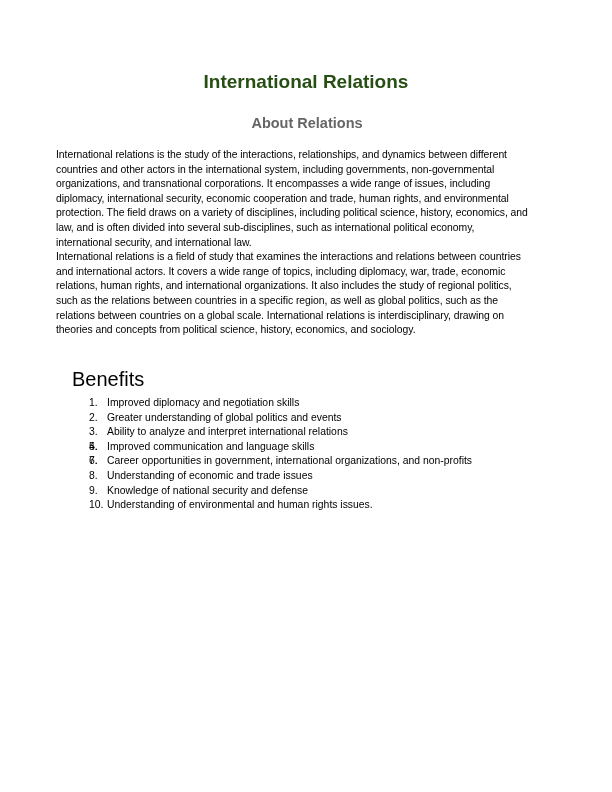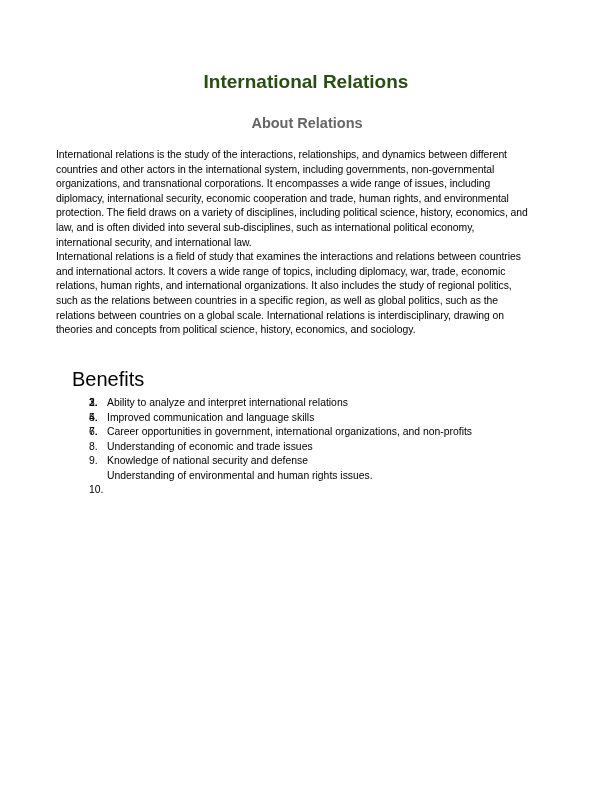--- a/index.html
+++ b/index.html
@@ -74,39 +74,39 @@
     }
     .benefits-list li {
       position: relative;
       padding-left: 35px;
       white-space: nowrap;
     }
     .benefits-list .num {
       position: absolute;
       left: 17px;
     }
-    .benefits-list li.wide .num { left: 17px; margin-top: 14px; }
+    .benefits-list li.wide .num { left: 17px; }
   </style>
 </head>
 <body>
 
 <div class="page">
   <h1 class="title">International Relations</h1>
   <h2 class="subtitle">About Relations</h2>
 
   <div class="body-text">
     <span class="para">International relations is the study of the interactions, relationships, and dynamics between different countries and other actors in the international system, including governments, non-governmental organizations, and transnational corporations. It encompasses a wide range of issues, including diplomacy, international security, economic cooperation and trade, human rights, and environmental protection. The field draws on a variety of disciplines, including political science, history, economics, and law, and is often divided into several sub-disciplines, such as international political economy, international security, and international law.</span>
     <span class="para">International relations is a field of study that examines the interactions and relations between countries and international actors. It covers a wide range of topics, including diplomacy, war, trade, economic relations, human rights, and international organizations. It also includes the study of regional politics, such as the relations between countries in a specific region, as well as global politics, such as the relations between countries on a global scale. International relations is interdisciplinary, drawing on theories and concepts from political science, history, economics, and sociology.</span>
   </div>
 
   <h3 class="section-heading">Benefits</h3>
 
   <ol class="benefits-list">
-    <li><span class="num">1.</span></li>
-    <li><span class="num">2.</span></li>
+    <li><span class="num">1.</span><span>Improved diplomacy and negotiation skills</span></li>
+    <li><span class="num">2.</span><span>Greater understanding of global politics and events</span></li>
     <li><span class="num">3.</span><span>Ability to analyze and interpret international relations</span></li>
     <li><span class="num">4.</span></li>
     <li><span class="num">5.</span><span>Improved communication and language skills</span></li>
     <li><span class="num">6.</span></li>
     <li><span class="num">7.</span><span>Career opportunities in government, international organizations, and non-profits</span></li>
     <li><span class="num">8.</span><span>Understanding of economic and trade issues</span></li>
     <li><span class="num">9.</span><span>Knowledge of national security and defense</span></li>
     <li class="wide"><span class="num">10.</span><span>Understanding of environmental and human rights issues.</span></li>
   </ol>
 </div>

